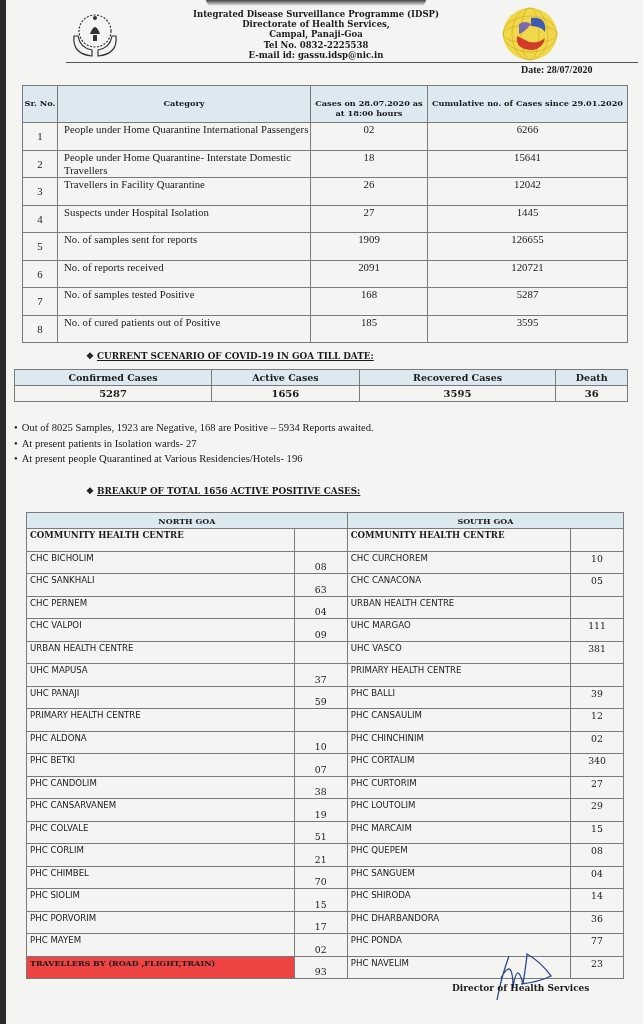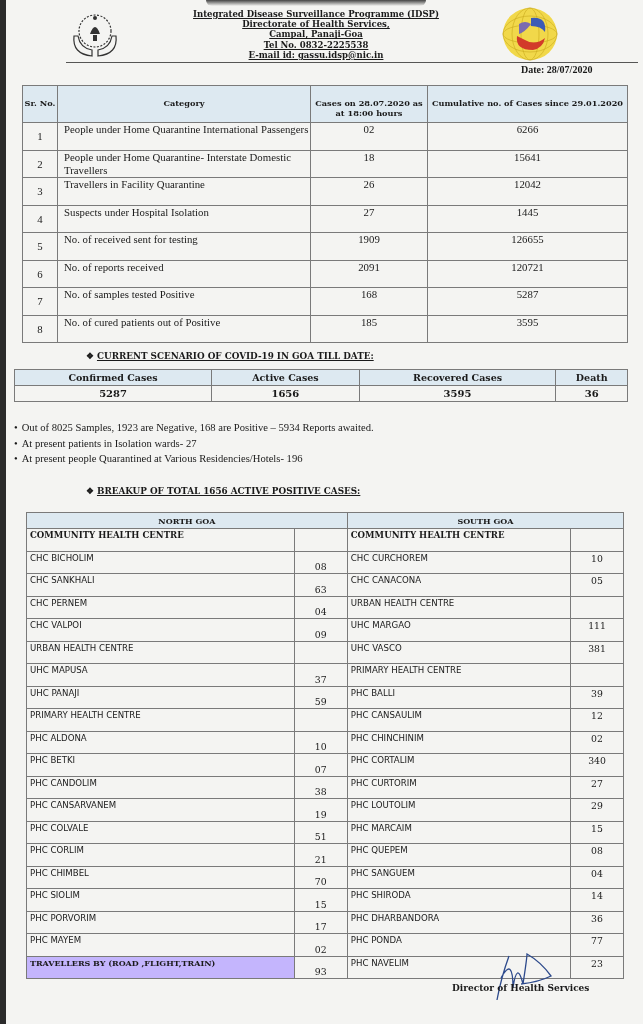--- a/index.html
+++ b/index.html
@@ -2,21 +2,21 @@
 <html><head>
 <meta charset="utf-8">
 <style>
   html, body { margin: 0; padding: 0; background: #2b2b2b; }
   body { width: 643px; height: 1024px; overflow: hidden; position: relative; font-family: "Liberation Serif", serif; color: #1a1a1a; }
   .paper { position: absolute; left: 6px; top: 0; width: 637px; height: 1024px; background: #f4f4f2; }
   .topshade { position: absolute; left: 200px; top: 0; width: 220px; height: 6px; background: linear-gradient(#444, #f4f4f2); border-radius: 0 0 40px 40px; }
   .header { position: absolute; left: 0; top: 0; width: 637px; height: 65px; }
   .emblem { position: absolute; left: 62px; top: 10px; width: 54px; height: 50px; }
   .idsp-logo { position: absolute; left: 495px; top: 6px; width: 58px; height: 56px; }
-  .header-text { position: absolute; left: 140px; top: 9px; width: 340px; text-align: center; font-family: "DejaVu Serif", serif; font-weight: bold; font-size: 8.5px; line-height: 10.2px; text-decoration: underline; }
+  .header-text { position: absolute; left: 140px; top: 9px; width: 340px; text-align: center; font-family: "DejaVu Serif", serif; font-weight: bold; font-size: 8.5px; line-height: 10.2px; }
   .rule { position: absolute; left: 60px; top: 62px; width: 572px; height: 1px; background: #555; }
   .bulletin-title { position: absolute; left: 180px; top: 64px; width: 260px; text-align: center; font-family: "DejaVu Serif", serif; font-weight: bold; font-size: 8.8px; line-height: 11px; }
   .bulletin-title .u { text-decoration: underline; }
   .date { position: absolute; left: 515px; top: 64px; font-weight: bold; font-size: 10px; }
 
   table { border-collapse: collapse; position: absolute; }
   td, th { border: 1px solid #7a7a7a; padding: 0; }
   .status { left: 16px; top: 85px; width: 606px; }
   .status th { background: #dde9f1; font-family: "DejaVu Serif", serif; font-size: 8.2px; line-height: 10px; font-weight: bold; height: 24px; vertical-align: top; padding-top: 12px; }
   .status td { font-size: 10.8px; height: 26.5px; vertical-align: top; padding-top: 0; }
@@ -33,21 +33,21 @@
 
   .notes { position: absolute; left: 8px; top: 420px; font-size: 10.6px; line-height: 15.5px; }
   .notes div::before { content: "\2022"; margin-right: 4px; }
 
   .breakup { left: 20px; top: 512px; width: 598px; }
   .breakup th { background: #dde9f1; font-family: "DejaVu Serif", serif; font-size: 8px; font-weight: bold; height: 15px; }
   .breakup td { font-family: "DejaVu Sans", sans-serif; font-size: 8.6px; height: 20.5px; vertical-align: top; padding-top: 1px; padding-left: 3px; }
   .breakup td.val { text-align: center; vertical-align: bottom; padding: 0 0 1px 0; font-family: "DejaVu Serif", serif; font-size: 9.3px; width: 52px; }
   .breakup td.sval { text-align: center; vertical-align: top; padding: 1px 0 0 0; font-family: "DejaVu Serif", serif; font-size: 9.3px; width: 52px; }
   .breakup td.head { font-family: "DejaVu Serif", serif; font-weight: bold; font-size: 8.6px; }
-  .breakup td.travel { background: #c4b5fd; font-family: "DejaVu Serif", serif; font-weight: bold; font-size: 8px; }
+  .breakup td.travel { background: #ef4444; font-family: "DejaVu Serif", serif; font-weight: bold; font-size: 8px; }
 
   .signature { position: absolute; left: 485px; top: 948px; width: 80px; height: 58px; }
   .sign-label { position: absolute; left: 446px; top: 983px; font-family: "DejaVu Serif", serif; font-weight: bold; font-size: 9px; }
 </style>
 </head>
 <body>
 
 <div class="paper">
   <div class="topshade"></div>
 
@@ -116,21 +116,21 @@
           <td class="cum">12042</td>
         </tr>
         <tr>
           <td class="sr">4</td>
           <td class="cat">Suspects under Hospital Isolation</td>
           <td class="num">27</td>
           <td class="cum">1445</td>
         </tr>
         <tr>
           <td class="sr">5</td>
-          <td class="cat">No. of received sent for testing</td>
+          <td class="cat">No. of samples sent for reports</td>
           <td class="num">1909</td>
           <td class="cum">126655</td>
         </tr>
         <tr>
           <td class="sr">6</td>
           <td class="cat">No. of reports received</td>
           <td class="num">2091</td>
           <td class="cum">120721</td>
         </tr>
         <tr>

